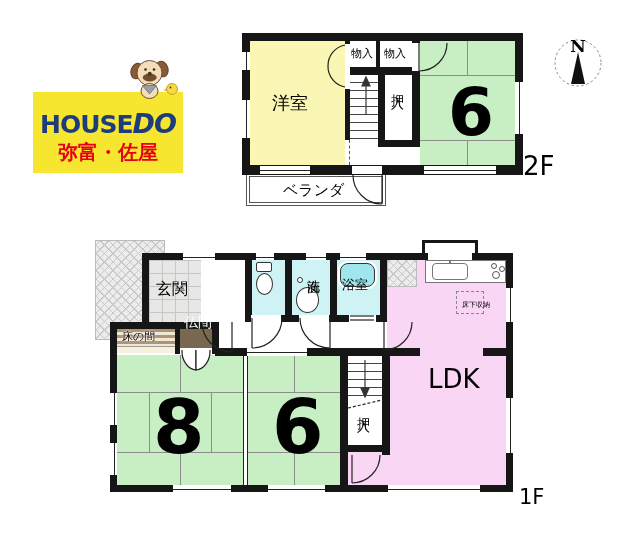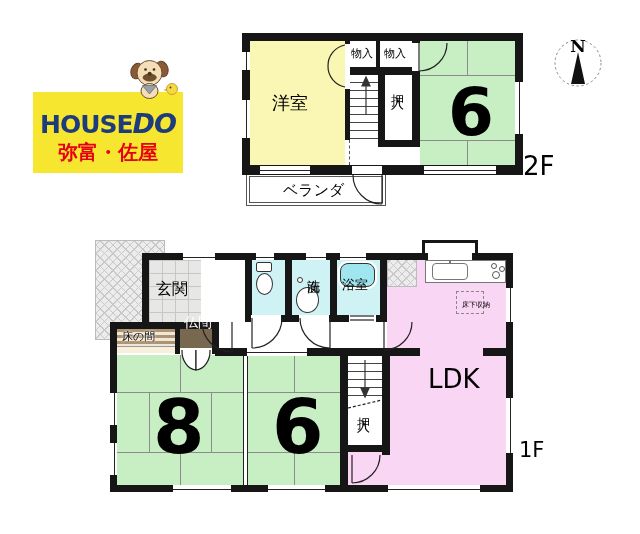--- a/index.html
+++ b/index.html
@@ -193,21 +193,21 @@
 
 <div class="abs lbl" style="left:156px;top:281px;font-size:16px">玄関</div>
 <div class="abs lbl" style="left:122px;top:331px;font-size:11px;text-shadow:0 0 2px #fff,0 0 2px #fff">床の間</div>
 <div class="abs lbl" style="left:184px;top:315px;font-size:14px;color:#fff">仏間</div>
 <div class="abs lbl v" style="left:307px;top:269px;font-size:13px">洗面</div>
 <div class="abs lbl" style="left:342px;top:278px;font-size:13px">浴室</div>
 <div class="abs lbl" style="left:428px;top:366px;font-size:26px">LDK</div>
 <div class="abs num" style="left:153px;top:390px;font-size:74px">8</div>
 <div class="abs num" style="left:272px;top:390px;font-size:74px">6</div>
 <div class="abs lbl v" style="left:357px;top:407px;font-size:13px">押入</div>
-<div class="abs lbl" style="left:519px;top:440px;font-size:21px">1F</div>
+<div class="abs lbl" style="left:519px;top:487px;font-size:21px">1F</div>
 
 <svg class="overlay" width="640" height="534" viewBox="0 0 640 534">
   <g stroke="#222" stroke-width="1.2" fill="none">
 
     <path d="M 252,348 A 30,30 0 0 0 282,318"></path>
       <line x1="252" y1="318" x2="252" y2="348"></line>
 
     <path d="M 330,348 A 30,30 0 0 1 300,318"></path>
       <line x1="330" y1="318" x2="330" y2="348"></line>
 

